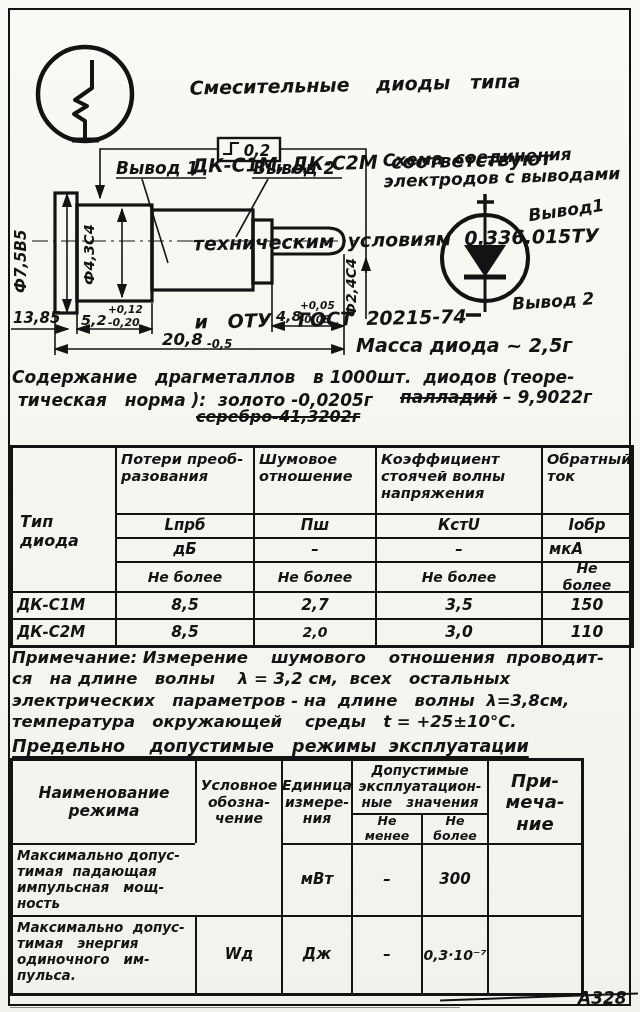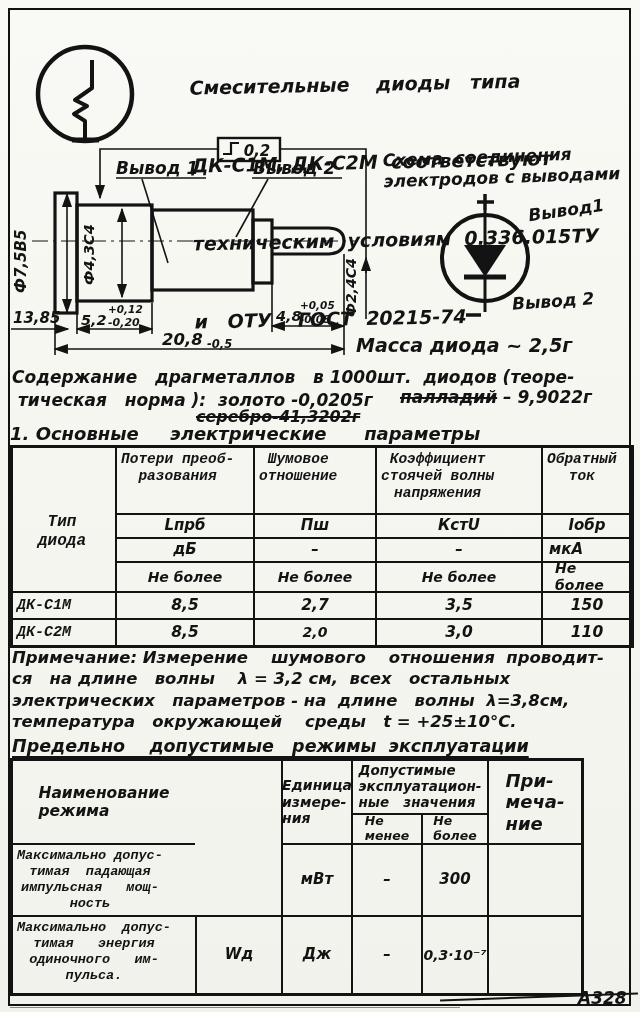--- a/index.html
+++ b/index.html
@@ -6,25 +6,25 @@
   .page{position:relative;width:640px;height:1012px;margin:0 auto;overflow:hidden;
         background:linear-gradient(180deg,#f9f9f5 0%,#f5f5ef 60%,#f2f2ec 100%);
         font-family:"DejaVu Sans",sans-serif;color:#131313;}
   .frame{position:absolute;left:8px;top:8px;width:619px;height:994px;border:2.5px solid #121212;}
   .abs{position:absolute;}
   .hand{font-style:italic;font-weight:600;}
   .pre{white-space:pre-wrap;line-height:1.3;}
   .struck{text-decoration:line-through;text-decoration-thickness:2.2px;}
   svg text{font-family:"DejaVu Sans",sans-serif;font-style:italic;font-weight:600;fill:#131313;}
   .tbl{position:absolute;display:grid;border:3px solid #131313;font-style:italic;font-weight:600;background:transparent;}
-  .cell{display:flex;align-items:center;justify-content:center;
-        white-space:pre-wrap;line-height:1.18;padding:1px 12px;box-sizing:border-box;overflow:hidden;}
+  .cell{display:flex;align-items:center;justify-content:center;text-align:center;
+        white-space:pre-wrap;line-height:1.18;padding:1px 18px;box-sizing:border-box;overflow:hidden;}
   .bl{border-left:2.2px solid #131313;}
   .bt{border-top:2.2px solid #131313;}
-  .cl-left{justify-content:flex-start;text-align:center;align-items:flex-start;padding:3px 4px;font-family:Liberation Mono, monospace;}
+  .cl-left{justify-content:flex-start;text-align:left;align-items:flex-start;padding:3px 4px;}
   .u{text-decoration:underline;text-decoration-thickness:1.8px;text-underline-offset:4px;}
 </style>
 </head>
 <body>
 
 <div class="page">
 
   <div class="frame"></div>
 
   <svg class="abs" style="left:28px;top:36px" width="116" height="118" viewBox="0 0 116 118">
@@ -123,24 +123,23 @@
 
   <div class="abs hand" style="left:356px;top:334px;font-size:19px">Масса  диода  ~ 2,5г</div>
 
   <div class="abs hand pre" style="left:12px;top:366px;width:616px;font-size:17px">Содержание   драгметаллов   в 1000шт.  диодов (теоре-</div>
   <div class="abs hand pre" style="left:18px;top:389px;font-size:17px">тическая   норма ):  золото -0,0205г</div>
   <div class="abs hand" style="left:400px;top:387px;font-size:17px">
     <span class="struck">палладий</span><span> – 9,9022г</span>
   </div>
   <div class="abs hand struck" style="left:196px;top:407px;font-size:16px">серебро-41,3202г</div>
 
-  <div class="abs hand pre" style="left:10px;top:422px;font-size:18px">1. Основные     электрические      параметры</div>
 
   <div class="tbl" style="left:10px;top:445px;width:618px;height:197px;grid-template-columns:102px 138px 122px 166px 90px;grid-template-rows:65px 24px 24px 30px 27px 27px">
-    <div class="cell cl-left" style="grid-area:1/1/5/2;font-size:16px;align-items:center;padding-top:28px;padding-left:25px">Тип
+    <div class="cell cl-left" style="grid-area:1/1/5/2;font-size:16px;align-items:center;padding-top:28px;padding-left:7px">Тип
 диода</div>
     <div class="cell bl cl-left" style="grid-area:1/2/2/3;font-size:14.5px">Потери преоб-
 разования</div>
     <div class="cell bl cl-left" style="grid-area:1/3/2/4;font-size:14.5px">Шумовое
 отношение</div>
     <div class="cell bl cl-left" style="grid-area:1/4/2/5;font-size:14.5px">Коэффициент
 стоячей волны
 напряжения</div>
     <div class="cell bl cl-left" style="grid-area:1/5/2/6;font-size:14.5px">Обратный
 ток</div>
@@ -173,20 +172,23 @@
     <div class="pre">ся   на длине   волны    λ = 3,2 см,  всех   остальных</div>
     <div class="pre">электрических   параметров - на  длине   волны  λ=3,8см,</div>
     <div class="pre">температура   окружающей    среды   t = +25±10°С.</div>
   </div>
 
   <div class="abs hand pre u" style="left:12px;top:735px;font-size:17.5px">Предельно    допустимые   режимы  эксплуатации</div>
 
   <div class="tbl" style="left:10px;top:758px;width:568px;height:232px;grid-template-columns:182px 86px 70px 70px 66px 94px;grid-template-rows:52px 30px 72px 78px">
     <div class="cell" style="grid-area:1/1/3/2;font-size:15.5px">Наименование
 режима</div>
+    <div class="cell bl" style="grid-area:1/2/3/3;font-size:14px">Условное
+обозна-
+чение</div>
     <div class="cell bl" style="grid-area:1/3/3/4;font-size:14px">Единица
 измере-
 ния</div>
     <div class="cell bl" style="grid-area:1/4/2/6;font-size:13.5px">Допустимые
 эксплуатацион-
 ные   значения</div>
     <div class="cell bl" style="grid-area:1/6/3/7;font-size:18px">При-
 меча-
 ние</div>
     <div class="cell bl bt" style="grid-area:2/4/3/5;font-size:12.5px">Не менее</div>

